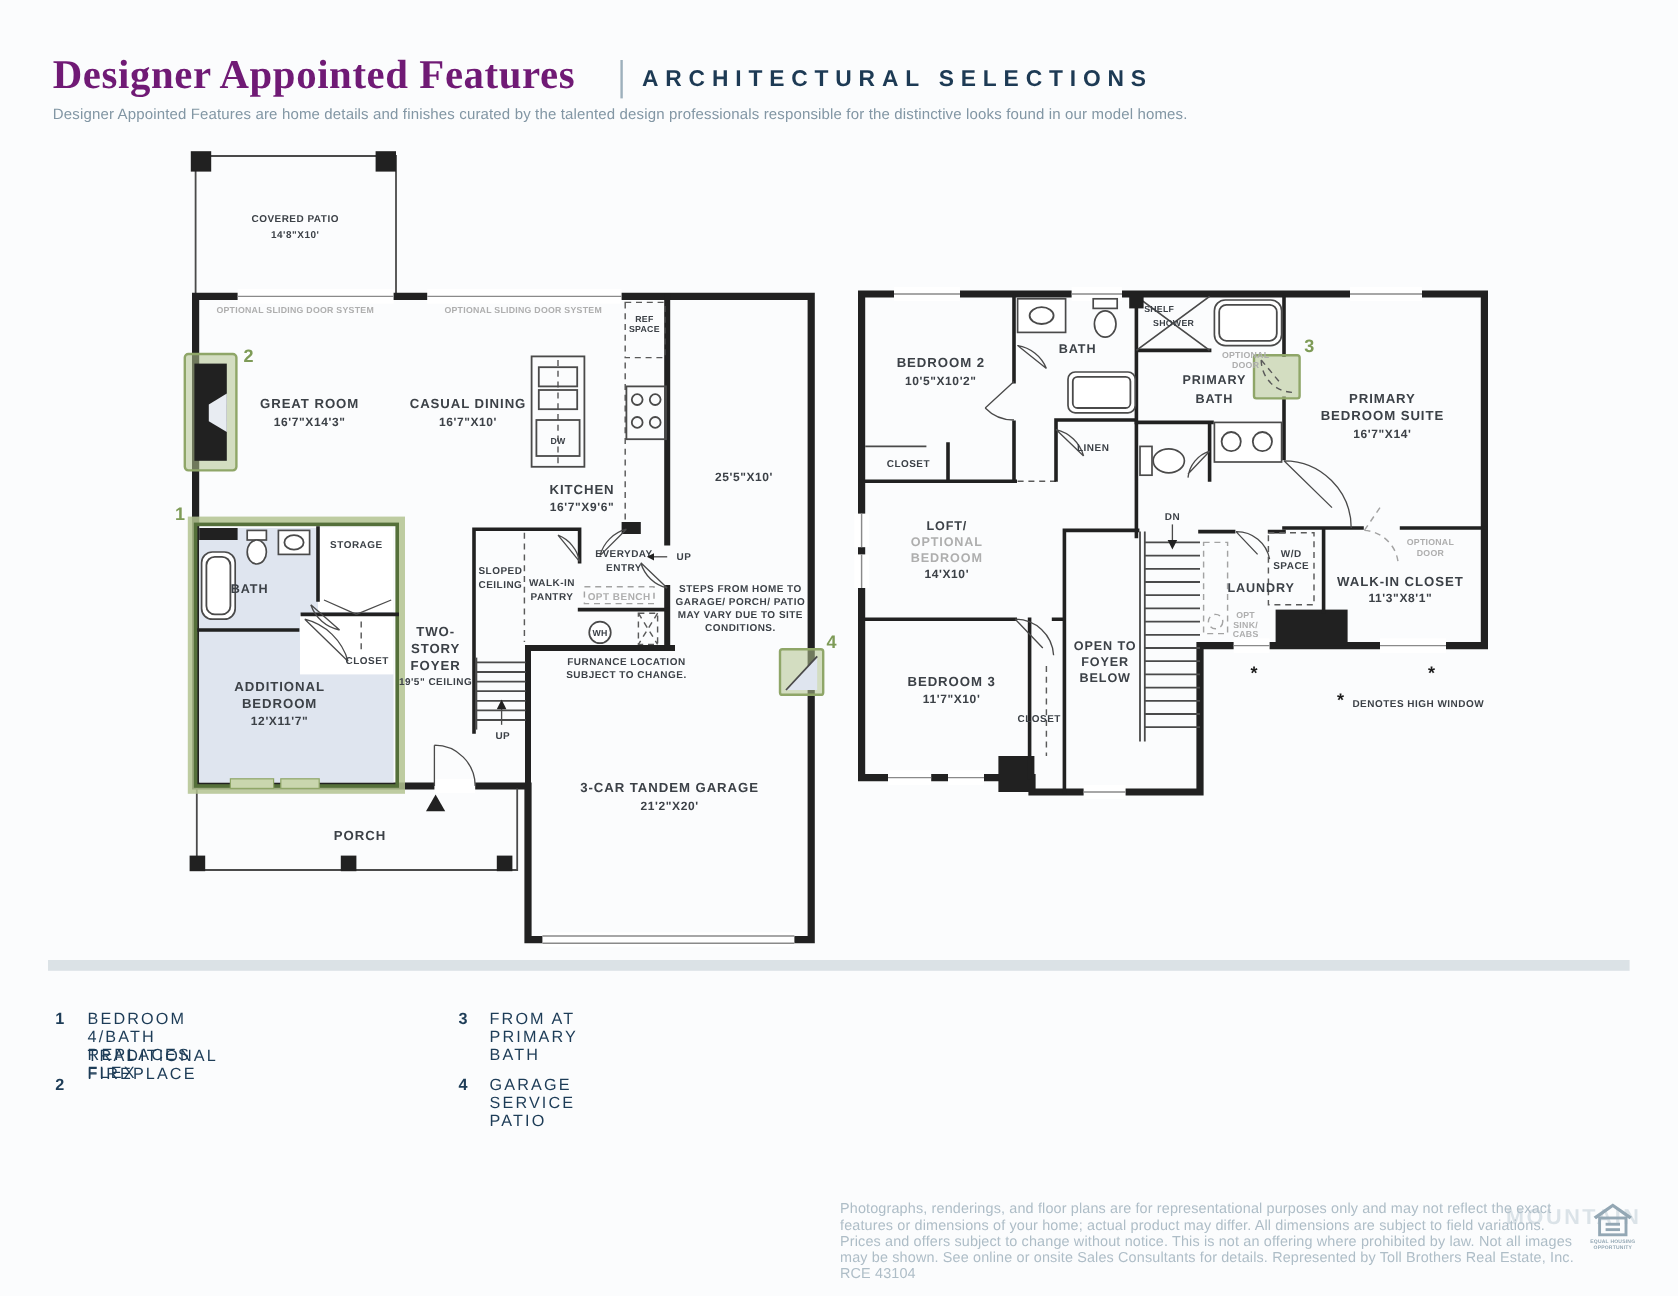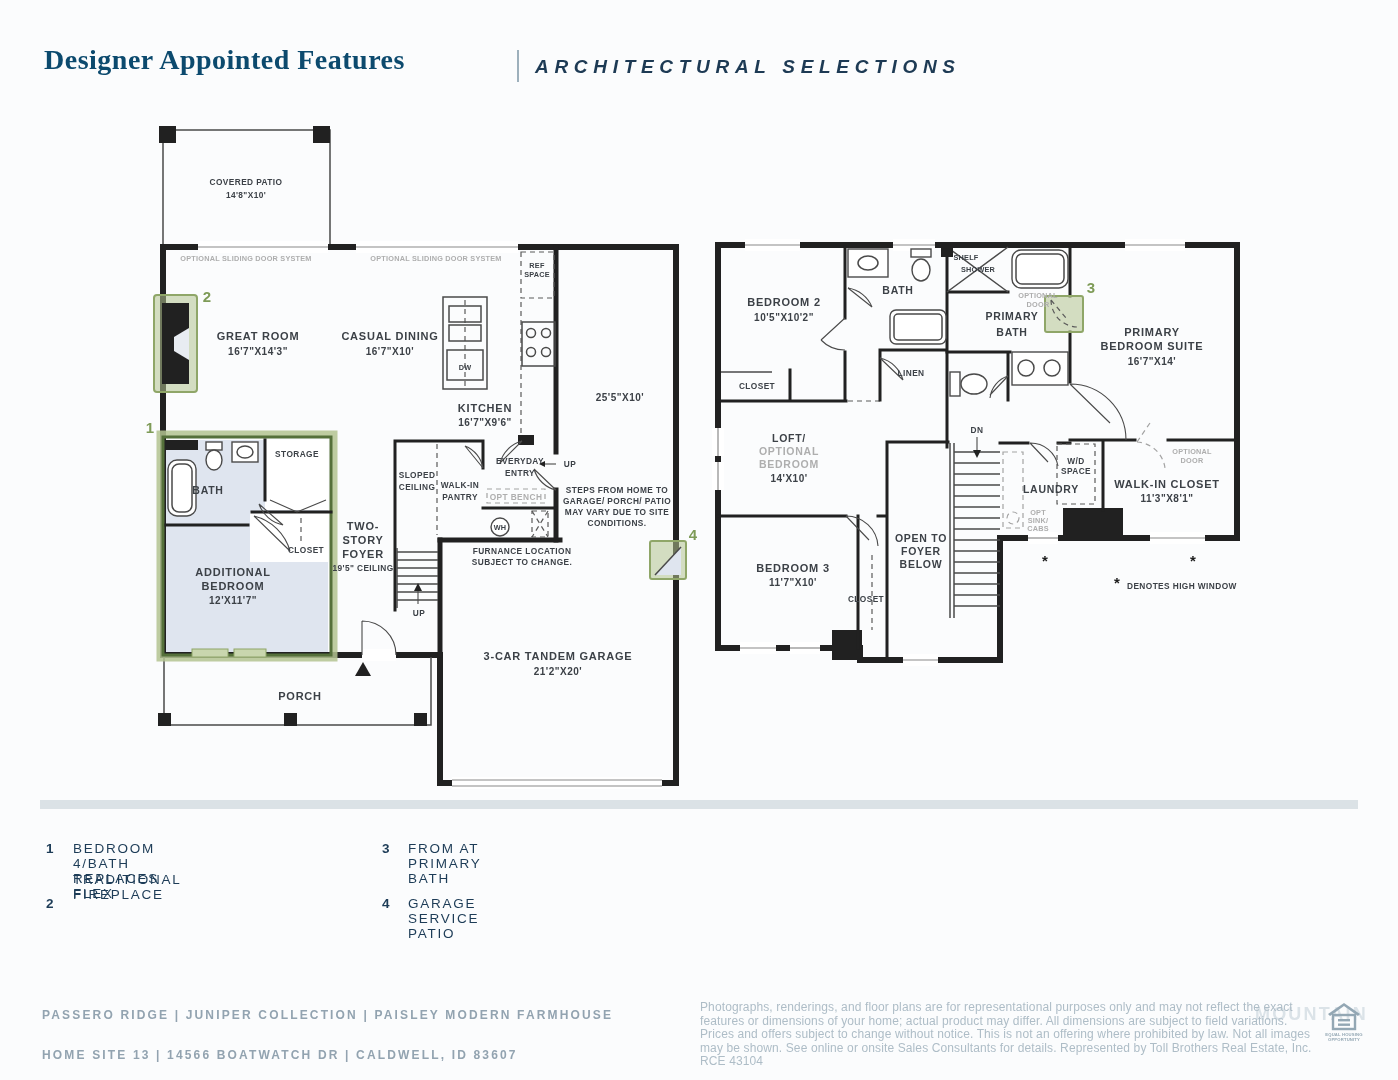--- a/index.html
+++ b/index.html
@@ -1,23 +1,23 @@
 <!DOCTYPE html>
 <html><head>
 <meta charset="utf-8">
 <style>
   html,body{margin:0;padding:0;background:#fbfcfd;}
   #page{position:relative;width:1398px;height:1080px;background:#fbfcfd;overflow:hidden;
         font-family:"Liberation Sans",sans-serif;}
   
   .hdr-title{position:absolute;left:44px;top:44px;font-family:"Liberation Serif","DejaVu Serif",serif;
-             font-size:28px;font-weight:700;color:#0c4a6e;letter-spacing:.5px;}
+             font-size:34px;font-weight:700;color:#701a75;letter-spacing:.5px;}
   .hdr-sep{position:absolute;left:517px;top:50px;width:2px;height:32px;background:#9db0bc;}
   .hdr-sub{position:absolute;left:535px;top:56px;font-size:19px;font-weight:600;color:#1d3a54;
-           letter-spacing:.30em;font-style:italic;}
+           letter-spacing:.30em;}
   .hdr-tag{position:absolute;left:44px;top:88px;font-size:12.5px;color:#8296a4;letter-spacing:.01em;}
   
   #plans{position:absolute;left:0;top:0;}
   .ow{stroke:#212121;stroke-width:6;fill:none;stroke-linecap:square}
   .w5{stroke:#212121;stroke-width:5;fill:none;stroke-linecap:square}
   .iw{stroke:#212121;stroke-width:3;fill:none;stroke-linecap:square}
   .tw{stroke:#4a4a4a;stroke-width:1.5;fill:none}
   .fx{stroke:#4a4a4a;stroke-width:1.4;fill:#fff}
   .dsh{stroke:#a3a3a3;stroke-width:1.2;fill:none;stroke-dasharray:5 4}
   .dshd{stroke:#5a5a5a;stroke-width:1.2;fill:none;stroke-dasharray:5 4}
@@ -55,20 +55,21 @@
   .eho .t{font-size:4.2px;color:#93a7b4;letter-spacing:.04em;line-height:5px;font-weight:700;}
 </style>
 </head>
 <body>
 
 <div id="page">
 
   <div class="hdr-title">Designer Appointed Features</div>
   <div class="hdr-sep"></div>
   <div class="hdr-sub">ARCHITECTURAL SELECTIONS</div>
+  <div class="hdr-tag">Designer Appointed Features are home details and finishes curated by the talented design professionals responsible for the distinctive looks found in our model homes.</div>
 
   <svg id="plans" width="1398" height="810" viewBox="0 0 1398 810">
 
     <g>
 
       <g>
         <path class="tw" d="M163,245 V130 H330 V245"></path>
         <rect class="blk" x="159" y="126" width="17" height="17"></rect>
         <rect class="blk" x="313" y="126" width="17" height="17"></rect>
         <text class="sm" x="246" y="185">COVERED PATIO</text>
@@ -359,22 +360,20 @@
     <span class="leg-lab" style="left:73px;top:841px">BEDROOM 4/BATH REPLACES FLEX</span>
     <span class="leg-num" style="left:382px;top:841px">3</span>
     <span class="leg-lab" style="left:408px;top:841px">FROM AT PRIMARY BATH</span>
     <span class="leg-num" style="left:46px;top:896px">2</span>
     <span class="leg-lab" style="left:73px;top:872px">TRADITIONAL FIREPLACE</span>
     <span class="leg-num" style="left:382px;top:896px">4</span>
     <span class="leg-lab" style="left:408px;top:896px">GARAGE SERVICE PATIO</span>
   </div>
 
   <div class="watermark">MOUNTAIN</div>
-  <div class="foot-left"><span>PASSERO RIDGE   |   JUNIPER COLLECTION   |   PAISLEY MODERN FARMHOUSE</span><br>
-    <span>HOME SITE 13   |   14566 BOATWATCH DR   |   CALDWELL, ID 83607</span></div>
   <div class="disclaimer">Photographs, renderings, and floor plans are for representational purposes only and may not reflect the exact features or dimensions of your home; actual product may differ. All dimensions are subject to field variations. Prices and offers subject to change without notice. This is not an offering where prohibited by law. Not all images may be shown. See online or onsite Sales Consultants for details. Represented by Toll Brothers Real Estate, Inc. RCE 43104</div>
 
   <div class="eho">
     <svg width="34" height="30" viewBox="0 0 34 30">
       <polygon points="17,1 33,12 31,14 17,4 3,14 1,12" fill="#93a7b4"></polygon>
       <rect x="6" y="13" width="22" height="14" fill="none" stroke="#93a7b4" stroke-width="2.4"></rect>
       <rect x="11" y="17" width="12" height="2.4" fill="#93a7b4"></rect>
       <rect x="11" y="21.5" width="12" height="2.4" fill="#93a7b4"></rect>
     </svg>
     <div class="t">EQUAL HOUSING</div>

